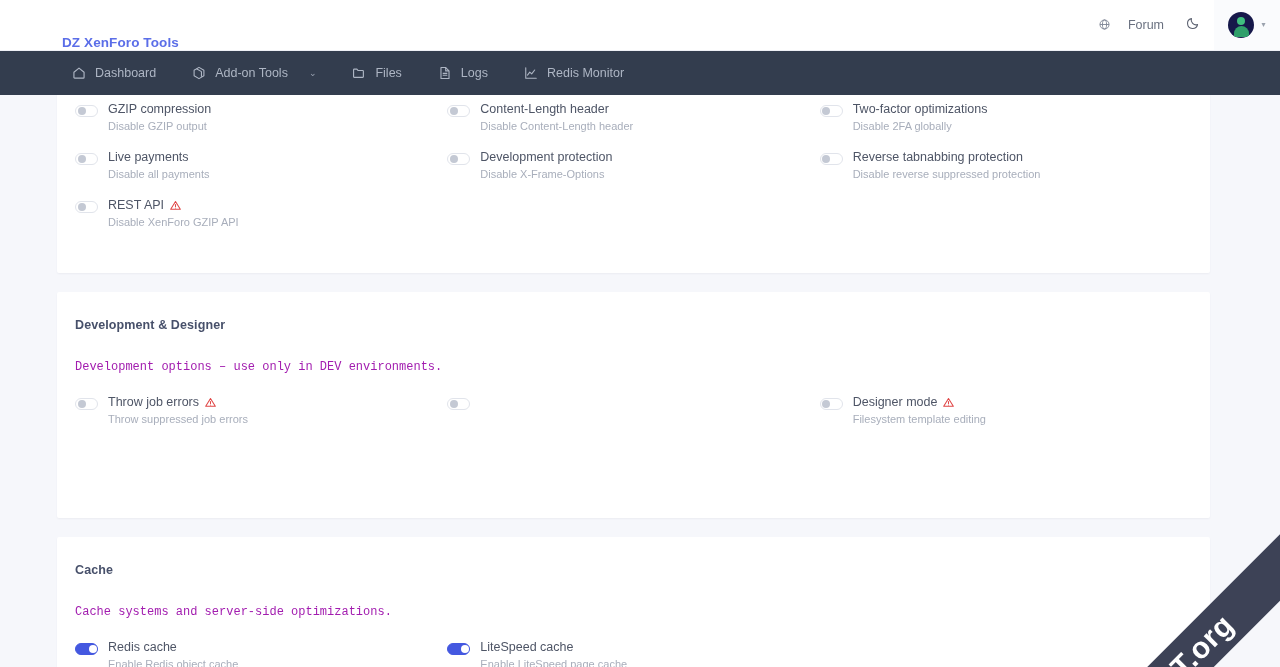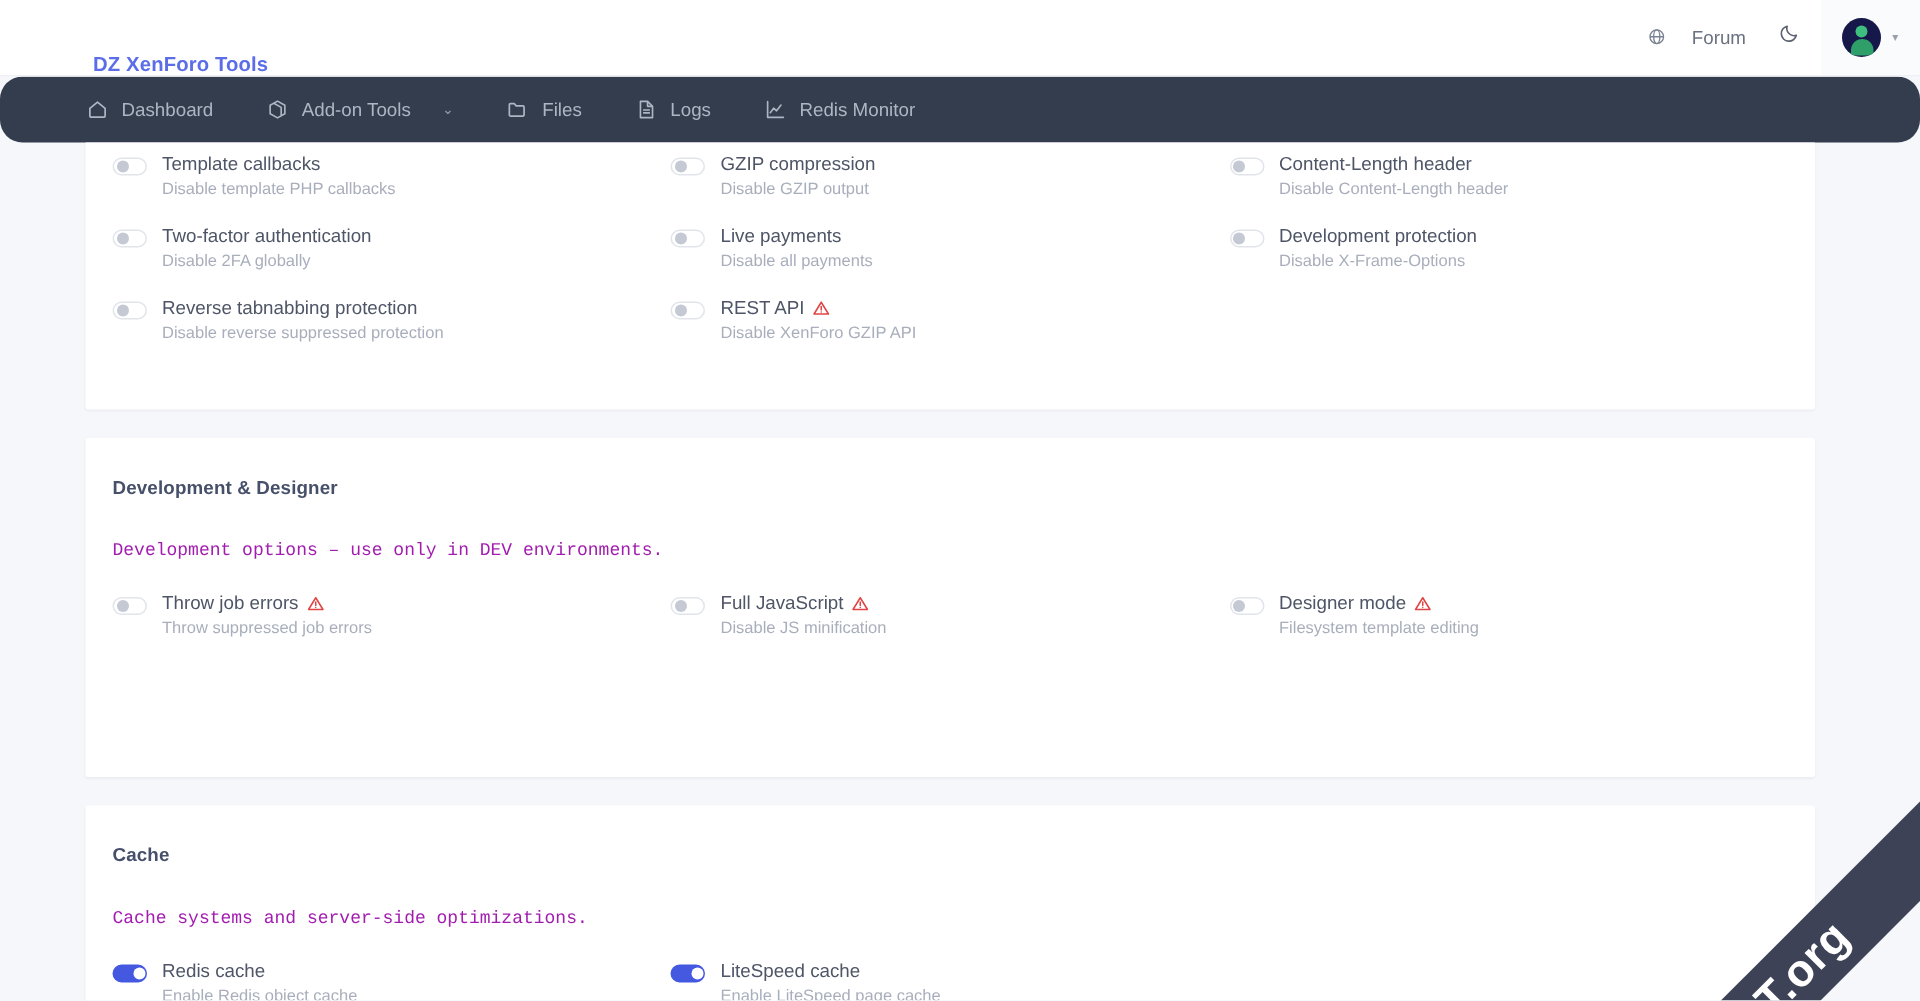--- a/index.html
+++ b/index.html
@@ -73,22 +73,21 @@
     background:#2f9f6a; left:5.5px; top:14px;
   }
   .caret { font-size:8px; color:#9aa1ad; line-height:1; }
 
   
   .navbar {
     height:44px;
     background:#333d4e;
     display:flex;
     align-items:center;
-    padding-left:40px;
-    border-radius:15px;
+    padding-left:54px;
   }
   .nav-item {
     display:flex;
     align-items:center;
     gap:9px;
     color:#aeb6c4;
     font-size:12.5px;
     padding:0 18px;
     height:44px;
     cursor:pointer;
@@ -323,31 +322,20 @@
 <div class="content">
 
   <div class="card first">
     <div class="grid">
         <div class="opt">
           <div class="sw">
             <div class="knob"></div>
           </div>
           <div class="opt-texts">
             <div class="opt-label">
-              <span>Template callbacks</span>
-            </div>
-            <div class="opt-sub">Disable template PHP callbacks</div>
-          </div>
-        </div>
-        <div class="opt">
-          <div class="sw">
-            <div class="knob"></div>
-          </div>
-          <div class="opt-texts">
-            <div class="opt-label">
               <span>GZIP compression</span>
             </div>
             <div class="opt-sub">Disable GZIP output</div>
           </div>
         </div>
         <div class="opt">
           <div class="sw">
             <div class="knob"></div>
           </div>
           <div class="opt-texts">
@@ -356,21 +344,21 @@
             </div>
             <div class="opt-sub">Disable Content-Length header</div>
           </div>
         </div>
         <div class="opt">
           <div class="sw">
             <div class="knob"></div>
           </div>
           <div class="opt-texts">
             <div class="opt-label">
-              <span>Two-factor authentication</span>
+              <span>Two-factor optimizations</span>
             </div>
             <div class="opt-sub">Disable 2FA globally</div>
           </div>
         </div>
         <div class="opt">
           <div class="sw">
             <div class="knob"></div>
           </div>
           <div class="opt-texts">
             <div class="opt-label">
@@ -442,33 +430,20 @@
                 </svg>
               </span>
             </div>
             <div class="opt-sub">Throw suppressed job errors</div>
           </div>
         </div>
         <div class="opt">
           <div class="sw">
             <div class="knob"></div>
           </div>
-          <div class="opt-texts">
-            <div class="opt-label">
-              <span>Full JavaScript</span>
-              <span class="warn">
-                <svg width="11" height="11" viewBox="0 0 16 16" fill="none" stroke="#e04545" stroke-width="1.5" stroke-linejoin="round">
-                  <path d="M8 2.2L15 13.6H1z"></path>
-                  <path d="M8 6.4v3.2" stroke-linecap="round"></path>
-                  <circle cx="8" cy="11.7" r=".75" fill="#e04545" stroke="none"></circle>
-                </svg>
-              </span>
-            </div>
-            <div class="opt-sub">Disable JS minification</div>
-          </div>
         </div>
         <div class="opt">
           <div class="sw">
             <div class="knob"></div>
           </div>
           <div class="opt-texts">
             <div class="opt-label">
               <span>Designer mode</span>
               <span class="warn">
                 <svg width="11" height="11" viewBox="0 0 16 16" fill="none" stroke="#e04545" stroke-width="1.5" stroke-linejoin="round">

